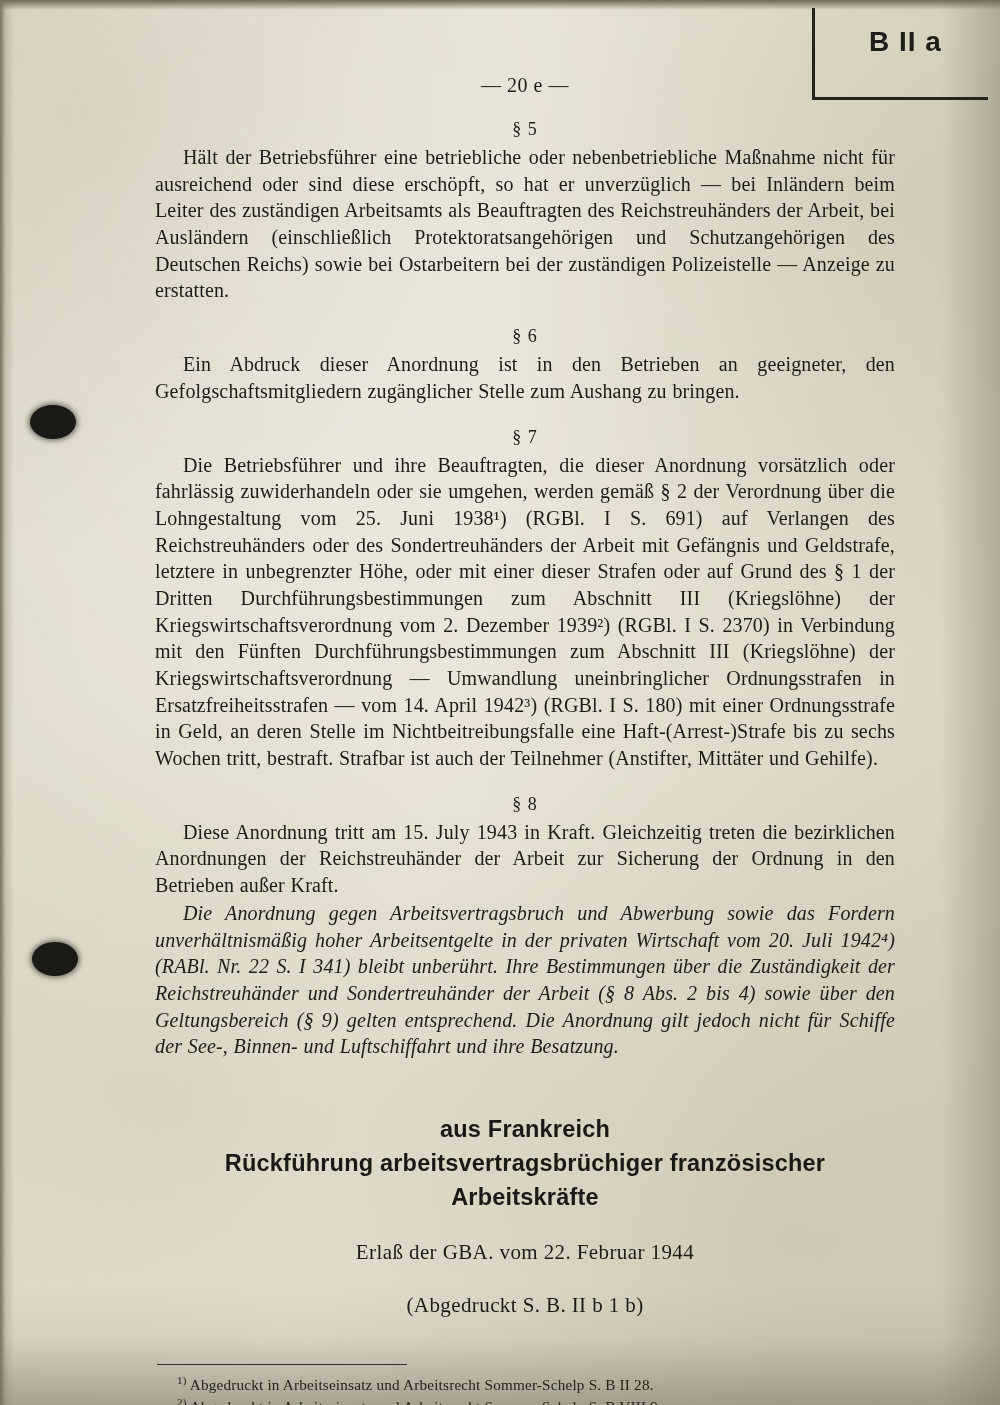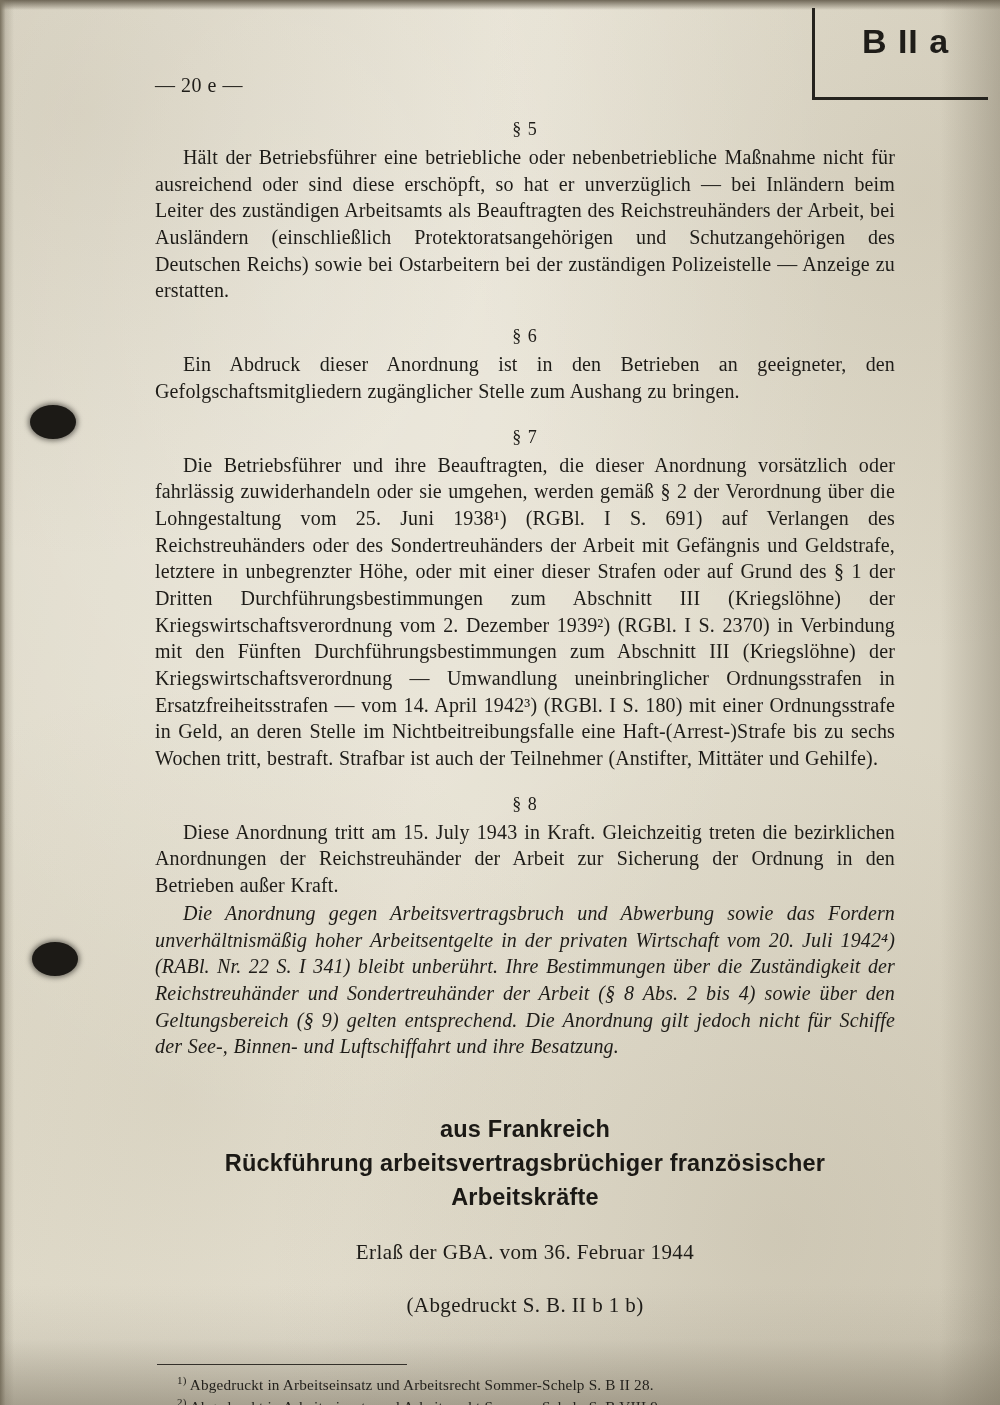--- a/index.html
+++ b/index.html
@@ -85,38 +85,39 @@
     border-left: 3px solid #25231e;
     border-bottom: 3px solid #25231e;
     box-sizing: border-box;
     display: flex;
     align-items: center;
     justify-content: center;
   }
   .stamp-label {
     font-family: "Liberation Sans", sans-serif;
     font-weight: bold;
-    font-size: 34px;
+    font-size: 28px;
     letter-spacing: 1px;
     color: #1f1d19;
     padding-bottom: 22px;
     padding-left: 8px;
     white-space: nowrap;
   }
 
   
   .content {
     position: absolute;
     left: 155px;
     top: 0;
     width: 740px;
     color: #1e1c18;
   }
 
   .folio {
+    text-align: center;
     font-size: 20px;
     letter-spacing: 0.5px;
     margin-top: 74px;
     color: #1f1d19;
   }
 
   .para-mark {
     text-align: center;
     font-size: 18px;
     margin-top: 22px;
@@ -212,21 +213,21 @@
     <div class="para-mark">§ 7</div>
     <p class="body">Die Betriebsführer und ihre Beauftragten, die dieser Anordnung vorsätzlich oder fahrlässig zuwiderhandeln oder sie umgehen, werden gemäß § 2 der Verordnung über die Lohngestaltung vom 25. Juni 1938¹) (RGBl. I S. 691) auf Verlangen des Reichstreuhänders oder des Sondertreuhänders der Arbeit mit Gefängnis und Geldstrafe, letztere in unbegrenzter Höhe, oder mit einer dieser Strafen oder auf Grund des § 1 der Dritten Durchführungsbestimmungen zum Abschnitt III (Kriegslöhne) der Kriegswirtschaftsverordnung vom 2. Dezember 1939²) (RGBl. I S. 2370) in Verbindung mit den Fünften Durchführungsbestimmungen zum Abschnitt III (Kriegslöhne) der Kriegswirtschaftsverordnung — Umwandlung uneinbringlicher Ordnungsstrafen in Ersatzfreiheitsstrafen — vom 14. April 1942³) (RGBl. I S. 180) mit einer Ordnungsstrafe in Geld, an deren Stelle im Nichtbeitreibungsfalle eine Haft-(Arrest-)Strafe bis zu sechs Wochen tritt, bestraft. Strafbar ist auch der Teilnehmer (Anstifter, Mittäter und Gehilfe).</p>
 
     <div class="para-mark">§ 8</div>
     <p class="body">Diese Anordnung tritt am 15. July 1943 in Kraft. Gleichzeitig treten die bezirklichen Anordnungen der Reichstreuhänder der Arbeit zur Sicherung der Ordnung in den Betrieben außer Kraft.</p>
     <p class="body">Die Anordnung gegen Arbeitsvertragsbruch und Abwerbung sowie das Fordern unverhältnismäßig hoher Arbeitsentgelte in der privaten Wirtschaft vom 20. Juli 1942⁴) (RABl. Nr. 22 S. I 341) bleibt unberührt. Ihre Bestimmungen über die Zuständigkeit der Reichstreuhänder und Sondertreuhänder der Arbeit (§ 8 Abs. 2 bis 4) sowie über den Geltungsbereich (§ 9) gelten entsprechend. Die Anordnung gilt jedoch nicht für Schiffe der See-, Binnen- und Luftschiffahrt und ihre Besatzung.</p>
 
     <div class="heading-block">
       <div class="heading-main">aus Frankreich</div>
       <div class="heading-main">Rückführung arbeitsvertragsbrüchiger französischer Arbeitskräfte</div>
-      <div class="heading-sub">Erlaß der GBA. vom 36. Februar 1944</div>
+      <div class="heading-sub">Erlaß der GBA. vom 22. Februar 1944</div>
       <div class="heading-ref">(Abgedruckt S. B. II b 1 b)</div>
     </div>
 
     <div class="fn-rule"></div>
     <div class="footnotes">
       <div class="fn">
         <sup>1)</sup>
         <span>Abgedruckt in Arbeitseinsatz und Arbeitsrecht Sommer-Schelp S. B II 28.</span>
       </div>
       <div class="fn">

